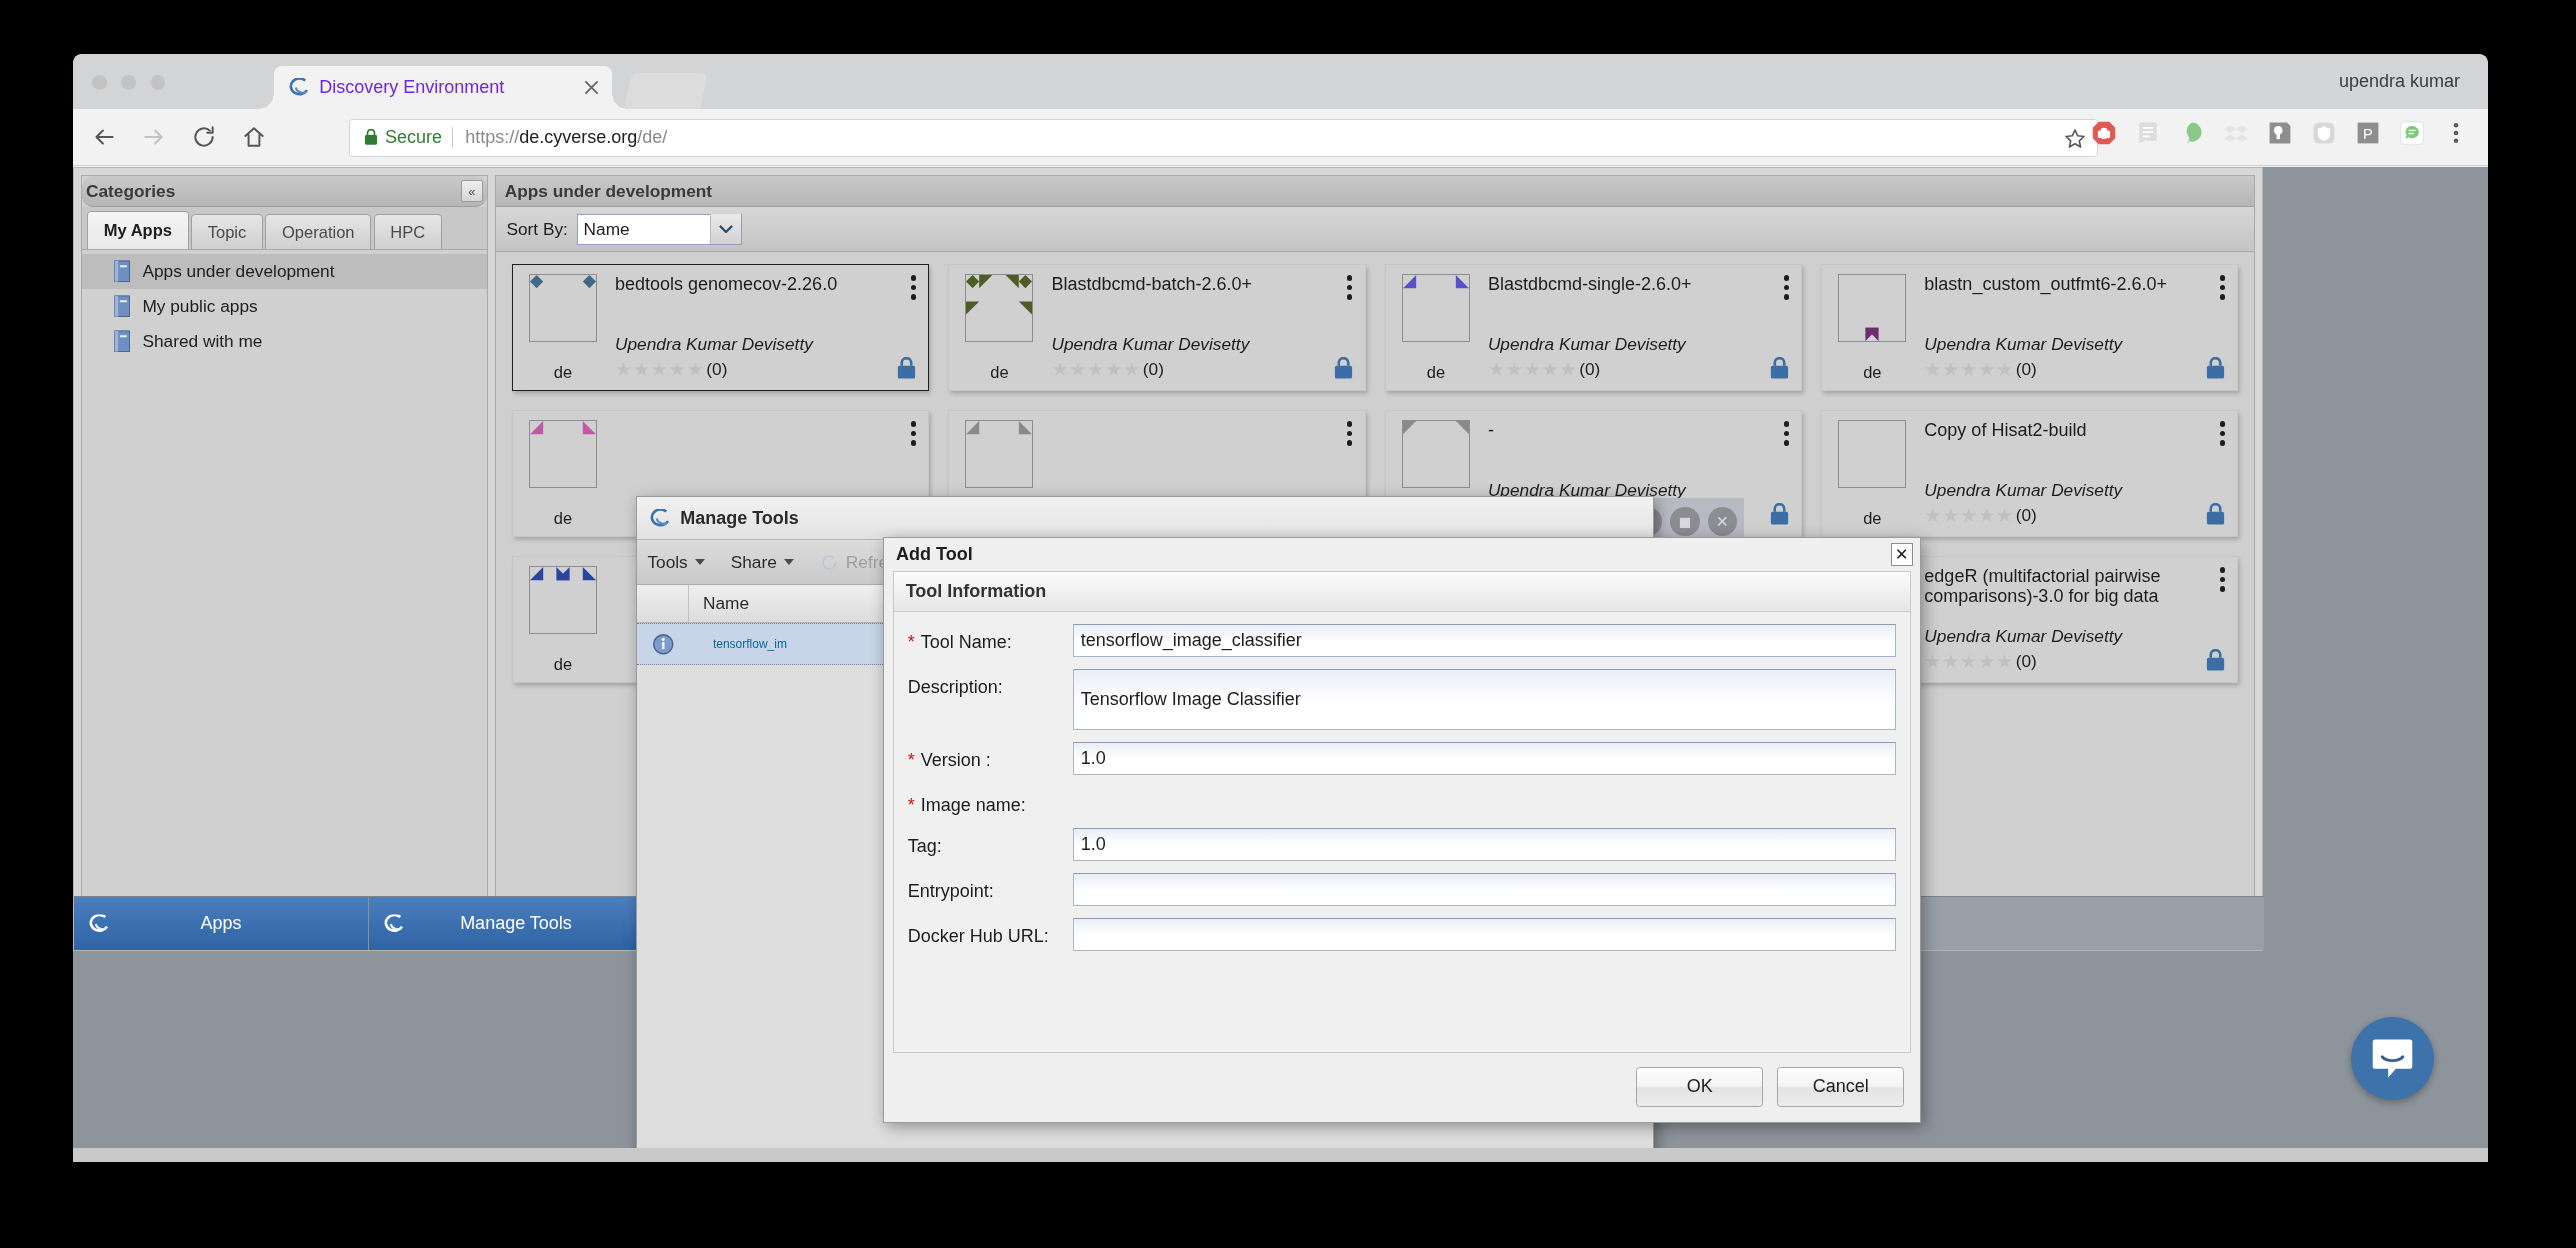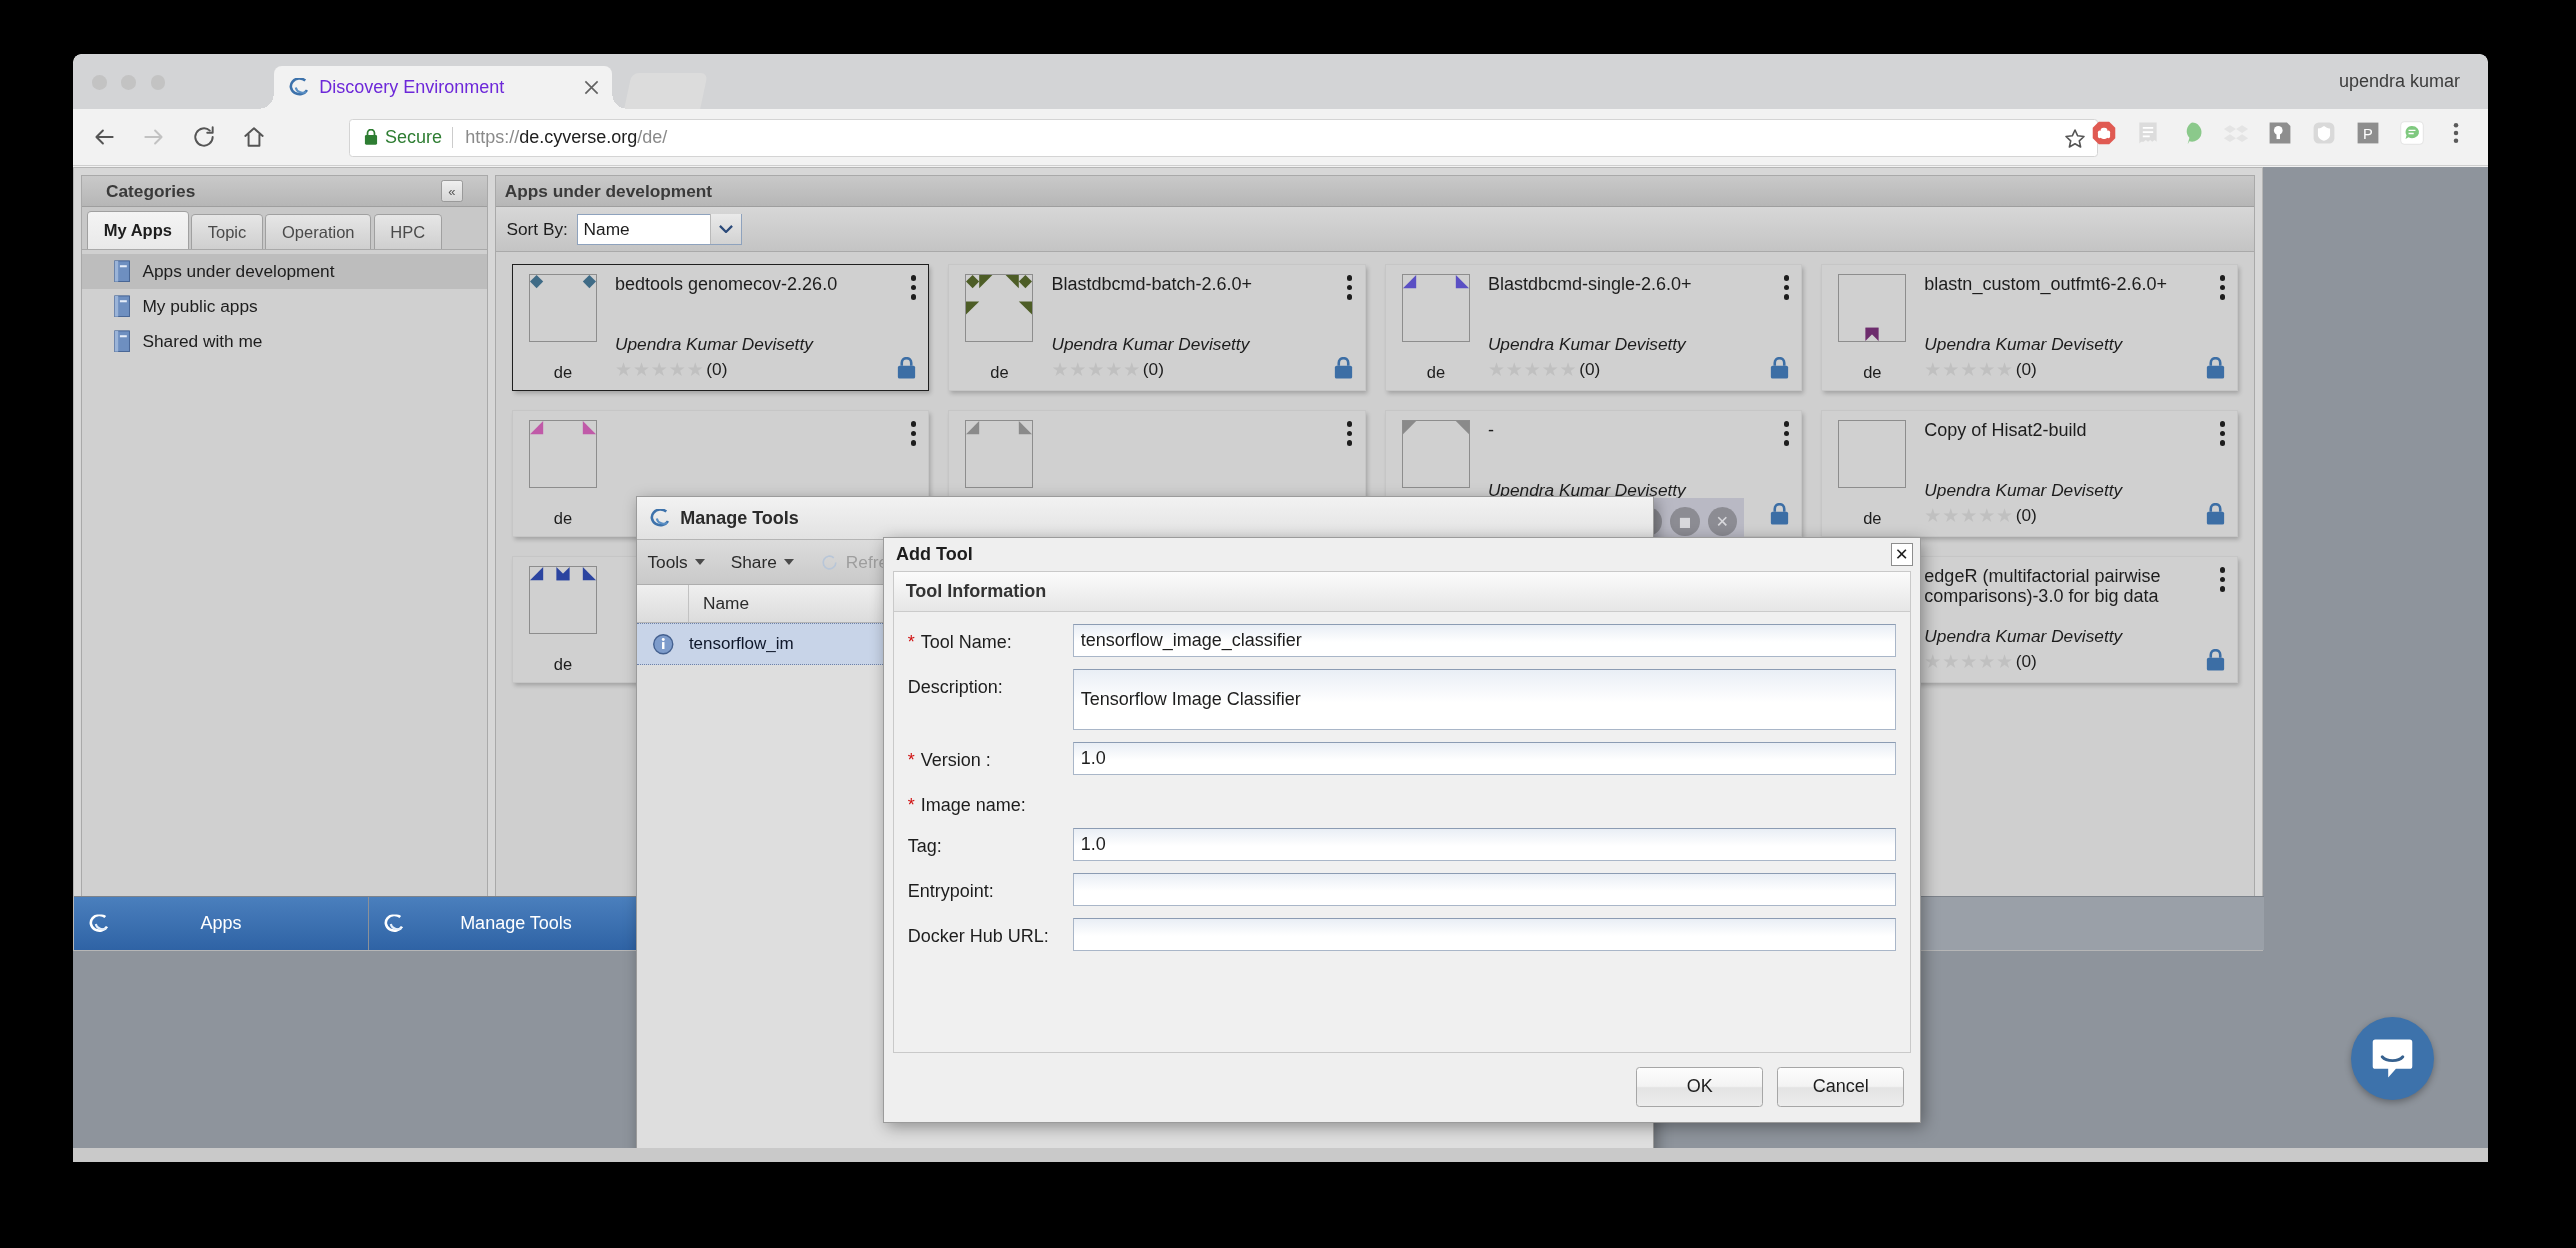--- a/index.html
+++ b/index.html
@@ -66,21 +66,21 @@
                 background:#8e949c; }
   #de-window {
     position:absolute; left:0; top:0; width:2190px; height:784px;
     background:#d7d7d7; border:0.9px solid #b6b6b6;
   }
   
   #cat-panel { position:absolute; left:7px; top:7px; width:407px; height:763px;
                background:#d0d0d0; border:0.9px solid #a9a9a9; }
   #cat-head { height:31px; background:linear-gradient(#c9c9c9,#b6b6b6);
               border-bottom:0.9px solid #9e9e9e; display:flex; align-items:center;
-              padding:0 24px; }
+              padding:0 4px;border-radius:12px; }
   #cat-head .t { font-size:17.3px; font-weight:bold; color:#3a3a3a; flex:1; }
   .collapse-btn { width:22.5px; height:22.5px; background:linear-gradient(#efefef,#d6d6d6);
                   border:0.9px solid #9a9a9a; border-radius:2.6px; font-size:13px;
                   color:#555; display:flex; align-items:center; justify-content:center; }
   #cat-tabs { position:absolute; left:0; top:31px; width:100%; height:42px;
               background:#c8c8c8; display:flex; align-items:flex-end; padding-left:5.2px; }
   .ctab { height:35px; padding:0 15.6px; display:flex; align-items:center;
           font-size:16.5px; color:#4a4a4a; background:linear-gradient(#e6e6e6,#cfcfcf);
           border:0.9px solid #a0a0a0; border-bottom:none;
           border-radius:4.3px 4.3px 0 0; margin-right:2.6px; }
@@ -168,21 +168,21 @@
   #mt-search { width:416px; height:33px; background:#e7e7e7;
                border:0.9px solid #cccccc; display:flex; align-items:center;
                padding-left:8.7px; font-size:17.3px; color:#aaaaaa; }
   #mt-grid-head { height:38px; background:linear-gradient(#efefef,#dcdcdc);
                   border-bottom:0.9px solid #b4b4b4; display:flex; align-items:center; }
   .gh-cell { font-size:17.3px; color:#2b2b2b; }
   .gh-spacer { width:52px; border-right:0.9px solid #c2c2c2; height:100%; }
   #mt-row { height:42px; background:#c8d4e8; border-top:0.9px dotted #6f82a8;
             border-bottom:0.9px dotted #6f82a8; display:flex; align-items:center; }
   .info-ico { width:22.5px; height:22.5px; margin:0 14.7px; flex:none; }
-  #mt-row .nm { font-size:17px; color:#0f172a; }
+  #mt-row .nm { font-size:12px; color:#0369a1;margin-left:24px; }
   
   #mt-winctrls { position:absolute; left:1508px; top:331px; width:163px; height:47px;
                  background:#b9b9c4; display:flex; align-items:center;
                  justify-content:flex-end; gap:7.8px; padding-right:7px; }
   .wc { width:29.5px; height:29.5px; border-radius:50%; background:#8c8c93;
         display:flex; align-items:center; justify-content:center;
         color:#d8d8dc; font-size:15.6px; }
 
   
   #addtool {

